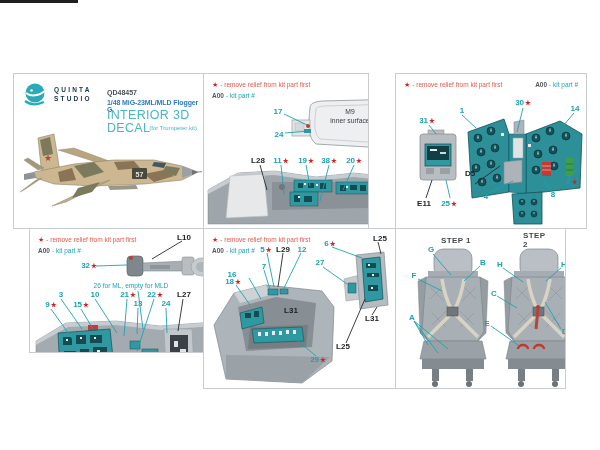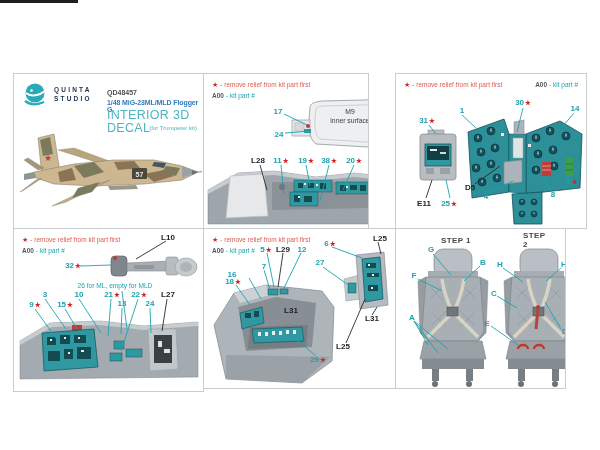--- a/index.html
+++ b/index.html
@@ -4,21 +4,21 @@
 <style>
   html,body{margin:0;padding:0;}
   body{width:600px;height:450px;background:#ffffff;position:relative;
        font-family:"Liberation Sans",sans-serif;overflow:hidden;}
   .artifact{position:absolute;left:0;top:0;width:78px;height:3px;background:#1e1e1e;}
   .sheet{position:absolute;left:13px;top:73px;width:574px;height:316px;}
   .panel{position:absolute;border:1px solid #c9cdd1;background:#fff;box-sizing:border-box;overflow:hidden;}
   #p1{left:0;top:0;width:191px;height:156px}
   #p2{left:190px;top:0;width:166px;height:156px}
   #p3{left:382px;top:0;width:192px;height:156px}
-  #p4{left:0;top:155px;width:191px;height:164px}
+  #p4{left:16px;top:155px;width:191px;height:125px}
   #p5{left:190px;top:155px;width:193px;height:161px}
   #p6{left:382px;top:155px;width:171px;height:161px}
   .art{position:absolute;left:0;top:0;}
   .note{position:absolute;font-size:6.5px;color:#e2584d;white-space:nowrap;}
   .note .st{color:#cc2626;font-style:normal;font-size:7px;margin-right:2px;}
   .kitline{position:absolute;font-size:6.5px;color:#1ba3b2;white-space:nowrap;}
   .kitline b{color:#53585d;font-weight:bold;margin-right:2px;}
   .co{position:absolute;transform:translate(-50%,-55%);font-weight:bold;font-size:8px;color:#1ba3b2;white-space:nowrap;line-height:1;}
   .co .st{color:#cc2626;font-style:normal;font-size:6.5px;margin-left:1px;}
   .ref{position:absolute;transform:translate(-50%,-55%);font-weight:bold;font-size:8px;color:#1d1f21;white-space:nowrap;line-height:1;}
@@ -231,21 +231,21 @@
     <div class="kitline" style="right:8px;top:7px"><b>A00</b><span>- kit part #</span></div>
     <span class="co" style="left:31px;top:47px"><span>31</span><i class="st">★</i></span>
     <span class="co" style="left:66px;top:37px">1</span>
     <span class="co" style="left:127px;top:29px"><span>30</span><i class="st">★</i></span>
     <span class="co" style="left:179px;top:35px">14</span>
     <span class="co" style="left:176px;top:108px"><span>2</span><i class="st">★</i></span>
     <span class="co" style="left:157px;top:121px">8</span>
     <span class="co" style="left:90px;top:123px">4</span>
     <span class="co" style="left:53px;top:130px"><span>25</span><i class="st">★</i></span>
     <span class="ref" style="left:28px;top:130px">E11</span>
-    <span class="ref" style="left:74px;top:114px">D5</span>
+    <span class="ref" style="left:74px;top:100px">D5</span>
   </div>
 
   <div class="panel" id="p4">
     <svg class="art" width="189" height="159" viewBox="0 0 189 159">
 
       <line x1="152" y1="12" x2="122" y2="30" stroke="#26282a" stroke-width="0.9"></line>
       <rect x="97" y="27" width="16" height="20" rx="4" fill="#7f868c" stroke="#5f666c" stroke-width="0.7"></rect>
       <circle cx="101" cy="29" r="2" fill="#c23b34"></circle>
       <polygon points="113,34 156,32 160,42 113,42" fill="#a8aeb3" stroke="#7f868c" stroke-width="0.6"></polygon>
       <rect x="120" y="36" width="20" height="4" fill="#8f969b"></rect>

